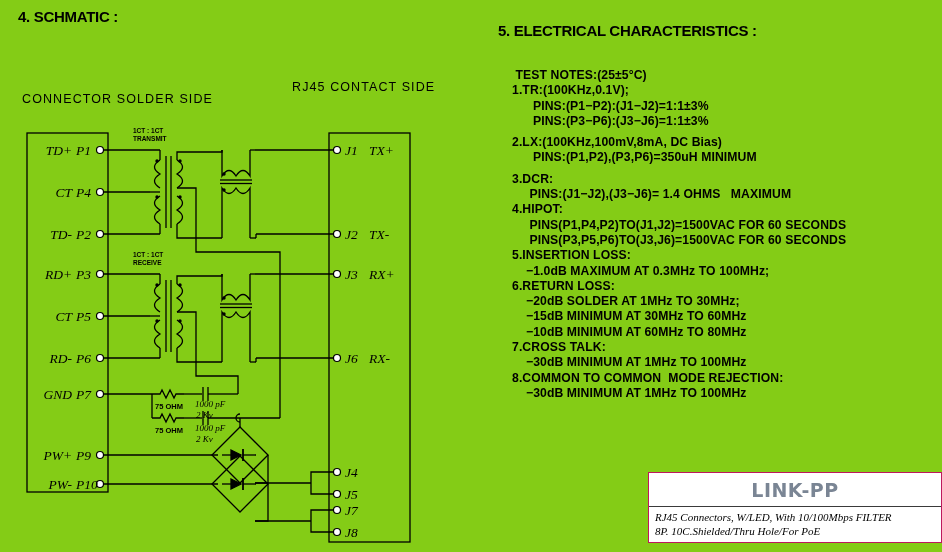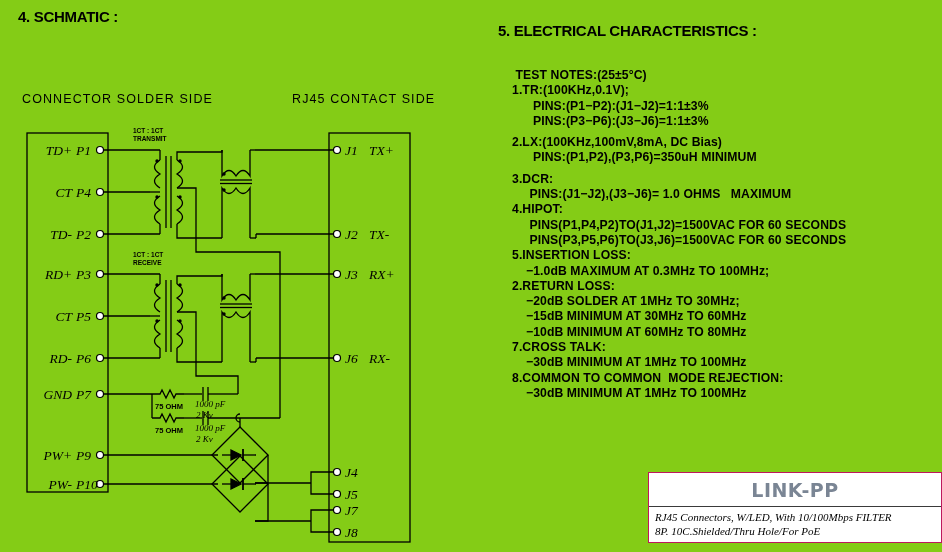--- a/index.html
+++ b/index.html
@@ -30,21 +30,21 @@
 
   .side-label {
     position: absolute;
     font-family: "Liberation Sans", sans-serif;
     font-size: 12.5px;
     letter-spacing: 1.1px;
     color: #000000;
     white-space: nowrap;
   }
   #label-connector-side { left: 22px; top: 92px; }
-  #label-rj45-side { left: 292px; top: 92px; }
+  #label-rj45-side { left: 292px; top: 80px; }
 
   svg.schematic {
     position: absolute;
     left: 0;
     top: 0;
   }
   .pin-text {
     font-family: "Liberation Serif", serif;
     font-style: italic;
     font-size: 13.5px;
@@ -379,27 +379,27 @@
   </svg>
 
   <div id="spec-block">
       <div class="spec-line"> TEST NOTES:(25±5°C)</div>
       <div class="spec-line">1.TR:(100KHz,0.1V);</div>
       <div class="spec-line">      PINS:(P1−P2):(J1−J2)=1:1±3%</div>
       <div class="spec-line">      PINS:(P3−P6):(J3−J6)=1:1±3%</div>
       <div class="spec-line spec-gap">2.LX:(100KHz,100mV,8mA, DC Bias)</div>
       <div class="spec-line">      PINS:(P1,P2),(P3,P6)=350uH MINIMUM</div>
       <div class="spec-line spec-gap">3.DCR:</div>
-      <div class="spec-line">     PINS:(J1−J2),(J3−J6)= 1.0 OHMS   MAXIMUM</div>
+      <div class="spec-line">     PINS:(J1−J2),(J3−J6)= 1.4 OHMS   MAXIMUM</div>
       <div class="spec-line">4.HIPOT:</div>
       <div class="spec-line">     PINS(P1,P4,P2)TO(J1,J2)=1500VAC FOR 60 SECONDS</div>
       <div class="spec-line">     PINS(P3,P5,P6)TO(J3,J6)=1500VAC FOR 60 SECONDS</div>
       <div class="spec-line">5.INSERTION LOSS:</div>
       <div class="spec-line">    −1.0dB MAXIMUM AT 0.3MHz TO 100MHz;</div>
-      <div class="spec-line">2.RETURN LOSS:</div>
+      <div class="spec-line">6.RETURN LOSS:</div>
       <div class="spec-line">    −20dB SOLDER AT 1MHz TO 30MHz;</div>
       <div class="spec-line">    −15dB MINIMUM AT 30MHz TO 60MHz</div>
       <div class="spec-line">    −10dB MINIMUM AT 60MHz TO 80MHz</div>
       <div class="spec-line">7.CROSS TALK:</div>
       <div class="spec-line">    −30dB MINIMUM AT 1MHz TO 100MHz</div>
       <div class="spec-line">8.COMMON TO COMMON  MODE REJECTION:</div>
       <div class="spec-line">    −30dB MINIMUM AT 1MHz TO 100MHz</div>
     </div>
 
   <div id="title-block">

